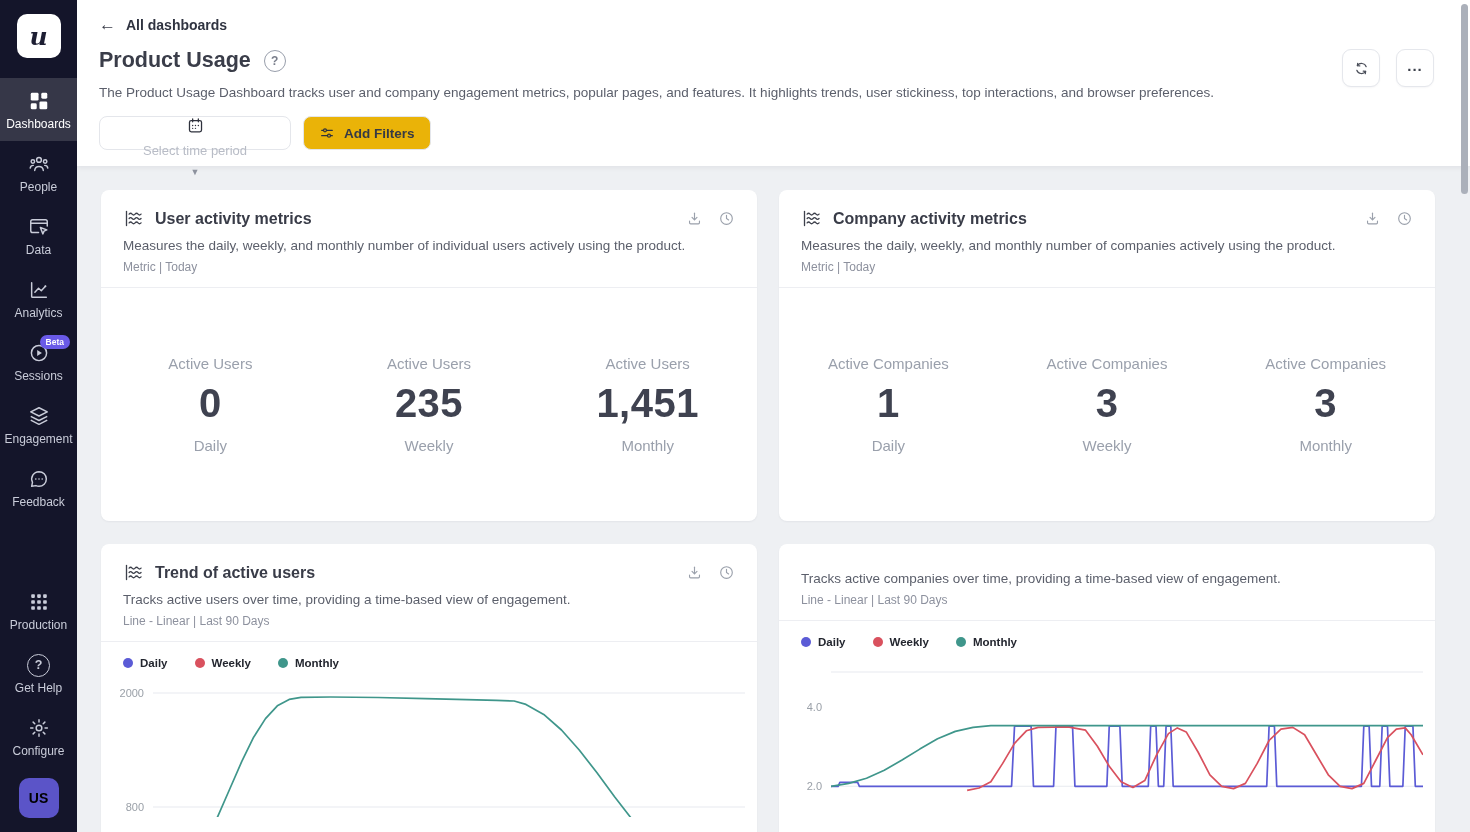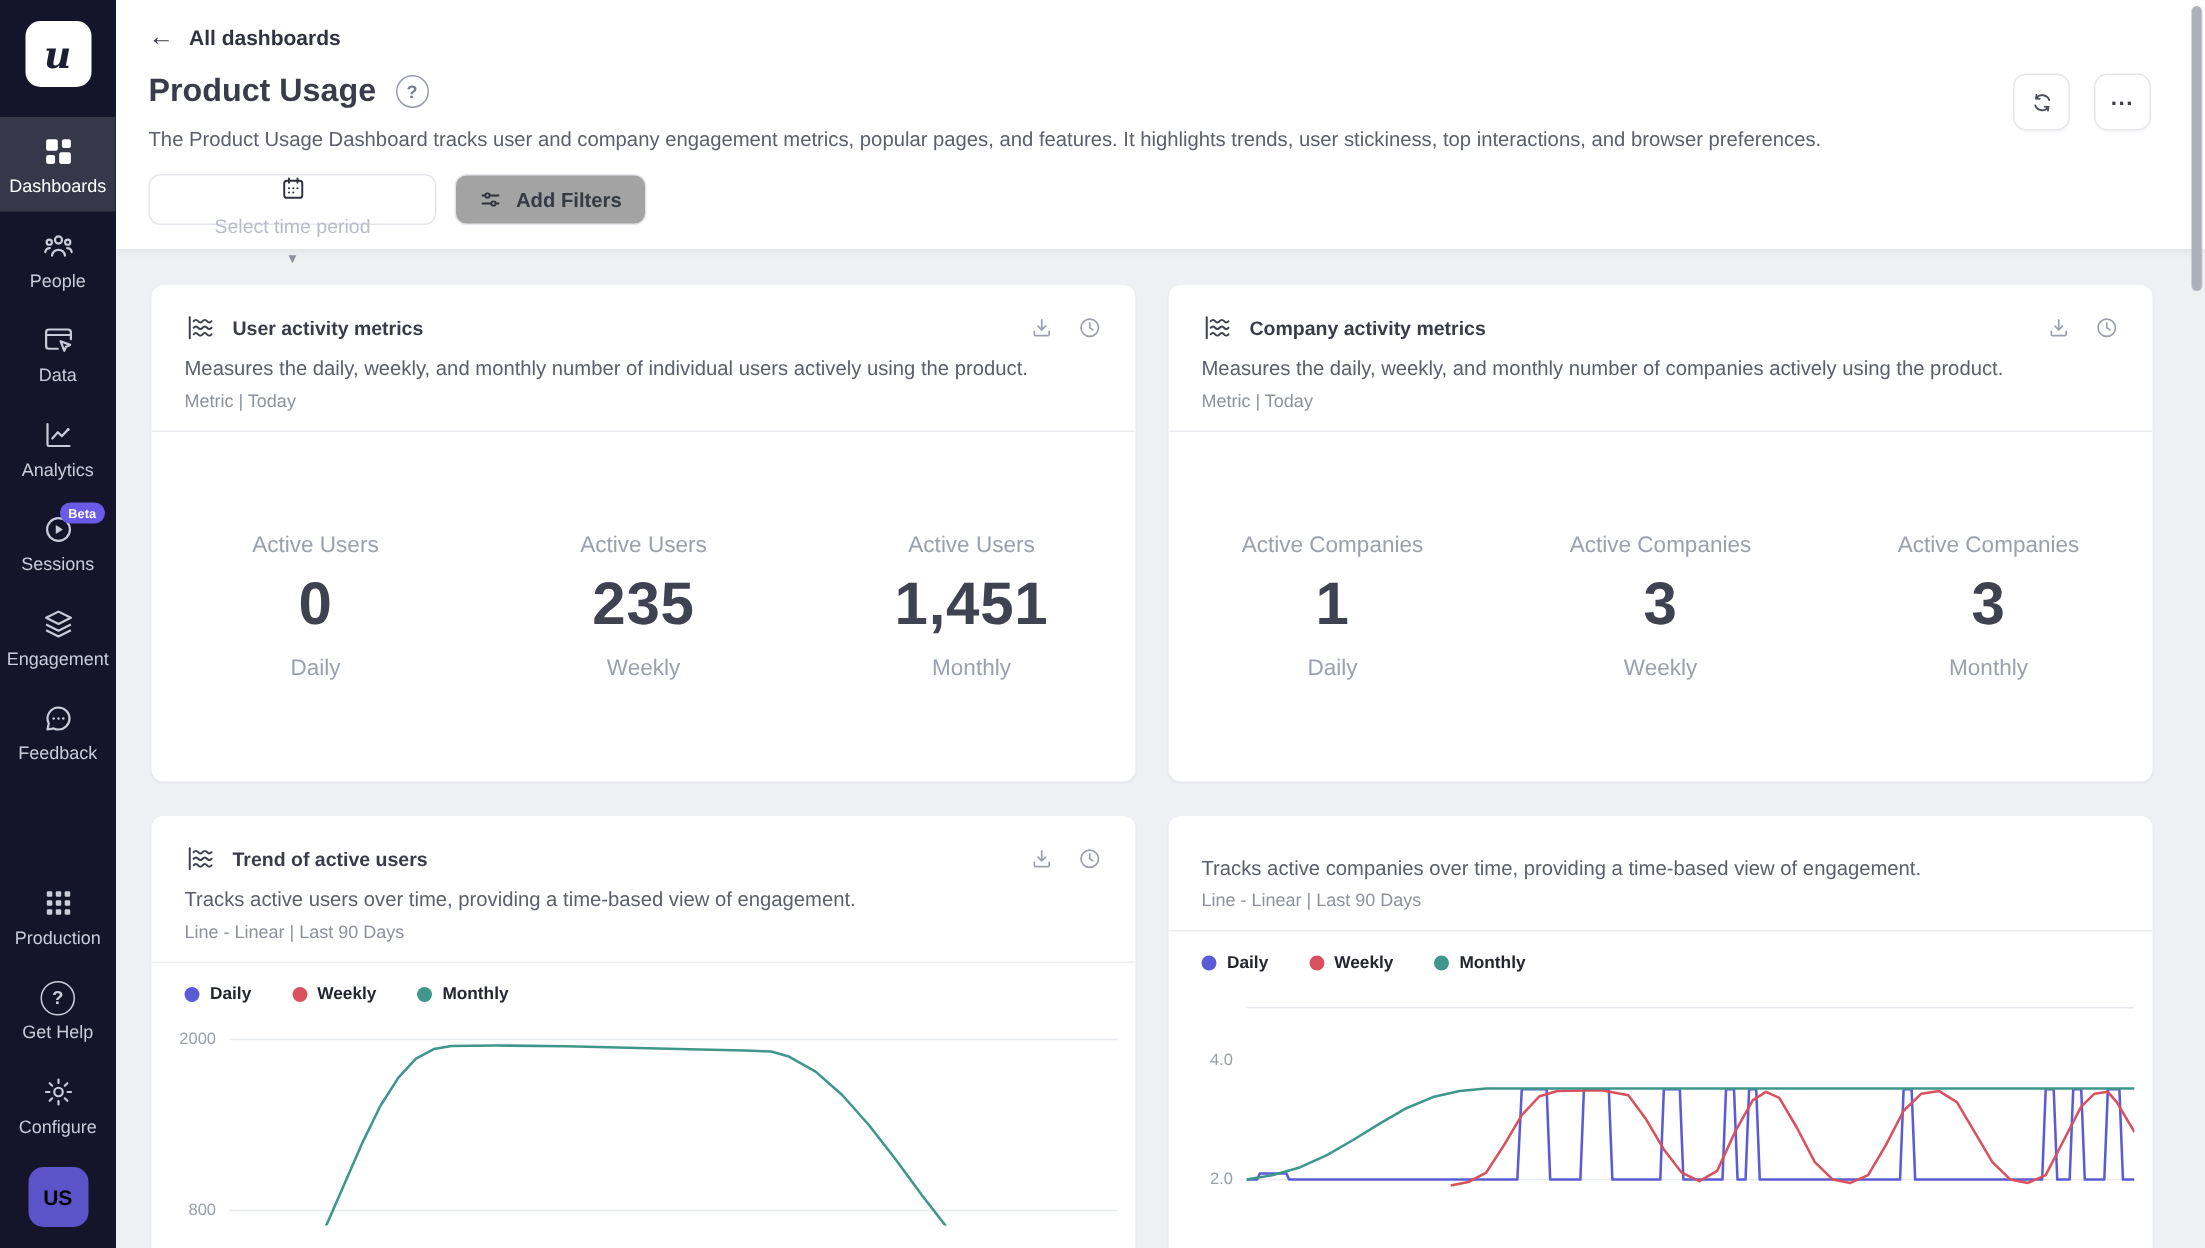--- a/index.html
+++ b/index.html
@@ -50,33 +50,33 @@
   .ellipsis{font-size:15px;font-weight:700;letter-spacing:1px;color:#3d414c;padding-bottom:6px;}
   .desc{margin-top:12px;font-size:13.5px;color:#5b5f6b;}
   .filter-row{display:flex;gap:12px;margin-top:16px;}
   .select{width:192px;height:34px;border:1px solid #e4e6eb;border-radius:8px;background:#fff;
     display:flex;align-items:center;padding:0 10px;gap:9px;cursor:pointer;box-sizing:border-box;flex-direction:column;}
   .select svg{width:17px;height:17px;color:#2e313c;flex:none;}
   .select .ph{color:#b8bcc6;font-size:13px;flex:1;}
   .caret{color:#8d929e;font-size:9px;}
   .btn-filters{height:34px;border:1px solid #e4e6eb;border-radius:8px;display:flex;
     align-items:center;gap:9px;padding:0 15px;font-size:13.5px;font-weight:700;
-    color:#363a45;background:#a3a3a3;cursor:pointer;box-sizing:border-box;}
+    color:#363a45;background:#eab308;cursor:pointer;box-sizing:border-box;}
   .btn-filters svg{width:16px;height:16px;color:#2e313c;}
   
   .content{flex:1;background:#eef0f3;padding:24px 35px 0 24px;display:grid;
     grid-template-columns:1fr 1fr;gap:23px 22px;overflow:hidden;align-items:start;}
   .card{background:#fff;border-radius:8px;box-shadow:0 1px 2px rgba(25,28,44,.05);}
   .metric-card{height:331px;}
   .trend-card{height:400px;}
   .card-head{padding:18px 22px 0;}
   .card-title-row{display:flex;align-items:center;gap:11px;}
   .card-chart-icon{color:#3d404b;display:flex;}
   .card-chart-icon svg{width:21px;height:21px;}
-  .card-title{font-size:13px;font-weight:700;color:#393c48;flex:1;}
+  .card-title{font-size:16px;font-weight:700;color:#393c48;flex:1;}
   .card-actions{display:flex;gap:15px;color:#9aa0ab;}
   .card-actions svg{width:17px;height:17px;cursor:pointer;}
   .card-desc{margin-top:9px;font-size:13.5px;color:#5b5f6b;}
   .card-meta{margin-top:7px;font-size:12px;color:#8d919e;}
   .card-divider{height:1px;background:#edeef2;margin-top:13px;}
   .metrics{display:flex;height:232px;align-items:center;}
   .metric{flex:1;text-align:center;}
   .m-label{font-size:15px;color:#9aa0ac;}
   .m-value{font-size:40px;font-weight:700;color:#3f4250;margin:9px 0 11px;letter-spacing:.5px;}
   .m-period{font-size:15px;color:#9aa0ac;}

